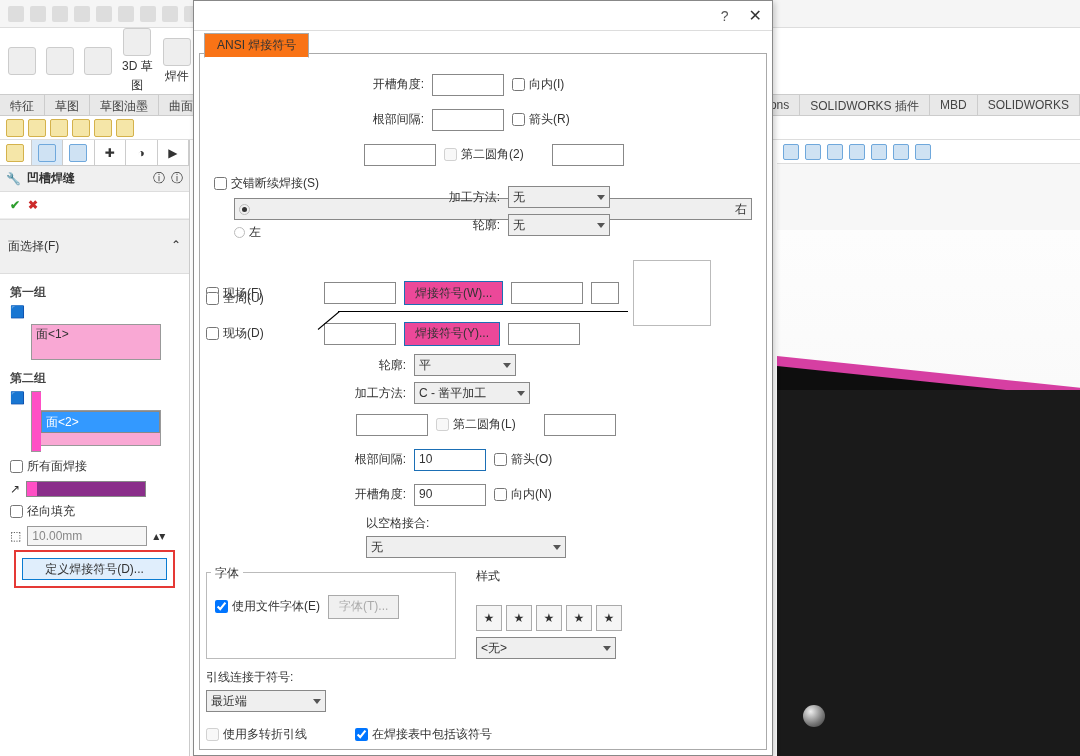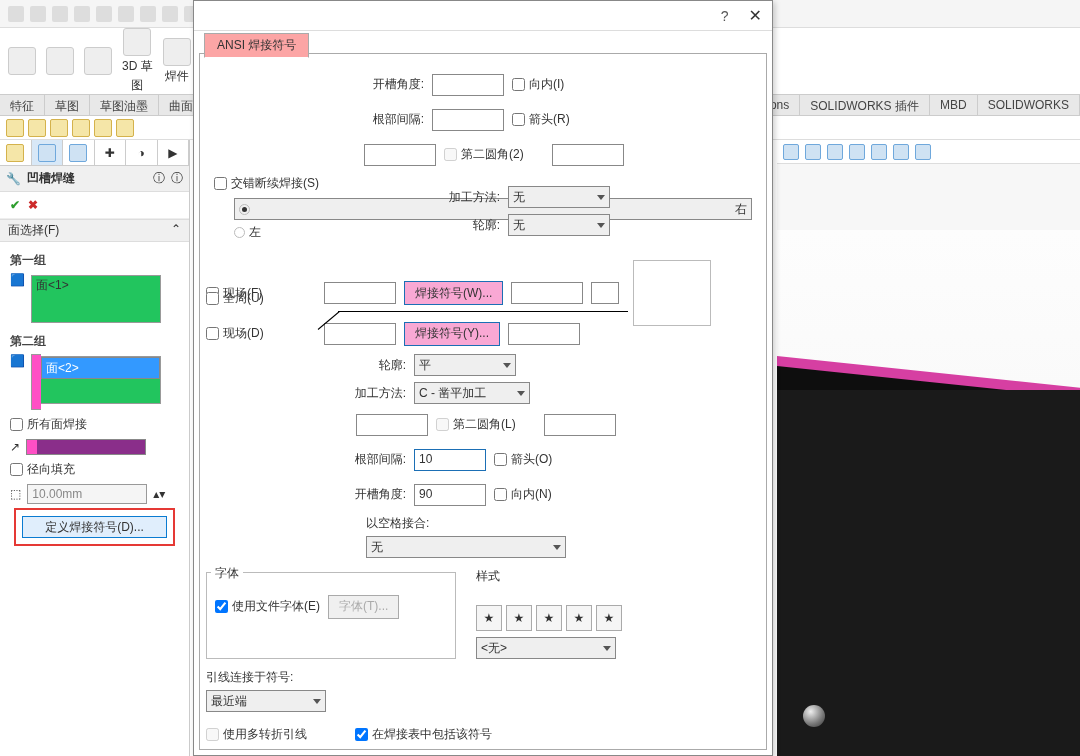--- a/index.html
+++ b/index.html
@@ -18,49 +18,49 @@
 .sico.blue{background:#cfe2f3;border-color:#6fa8dc}
 
 .left-panel{position:absolute;left:0;top:140px;width:190px;bottom:0;border-right:1px solid #ccc;background:#fff}
 .lp-tabs{height:26px;display:flex;border-bottom:1px solid #ccc}
 .lp-tab{flex:1;display:flex;align-items:center;justify-content:center;border-right:1px solid #ccc}
 .lp-title{display:flex;align-items:center;padding:4px 6px;gap:6px;background:#f0f0f0;border-bottom:1px solid #ddd}
 .lp-actions{display:flex;gap:8px;padding:6px 10px;border-bottom:1px solid #eee}
 .lp-actions span{font-weight:bold}
 .check{color:#2e9e2e}
 .xmark{color:#cc2a2a}
-.section-hdr{padding:2px 8px;background:#f0f0f0;border-top:1px solid #ddd;border-bottom:1px solid #ddd;display:flex;justify-content:space-between}
+.section-hdr{padding:18px 8px;background:#f0f0f0;border-top:1px solid #ddd;border-bottom:1px solid #ddd;display:flex;justify-content:space-between}
 .section-body{padding:6px 10px}
 .lbl{padding:4px 0;font-weight:bold;color:#444}
-.listbox{border:1px solid #999;height:48px;width:130px;margin:2px 0 6px 0;background:#22c55e}
+.listbox{border:1px solid #999;height:36px;width:130px;margin:19px 0 6px 0;background:#f9a8d4}
 .listbox .sel{background:#3399ff;color:#fff;padding:8px 4px}
 .listbox .item{padding:1px 4px}
 .cb{display:flex;gap:4px;margin:6px 0}
 .swatch{width:120px;height:16px;border:1px solid #888;display:flex}
 .swatch .c1{flex:0 0 10px;background:#ff4fc5}
 .swatch .c2{flex:1;background:#8a2e8a}
 .numbox{width:120px;height:20px;border:1px solid #999;background:#f5f5f5;padding:0 4px;display:flex;align-items:center;color:#888}
 .red-box{border:2px solid #e53935;padding:6px;margin:4px}
 .btn-define{width:100%;height:22px;border:1px solid #0a7bd1;background:#e0eefc;color:#333;cursor:pointer}
 
 .dialog{position:absolute;left:193px;top:0;width:580px;height:756px;background:#fff;border:1px solid #888;box-shadow:2px 2px 6px rgba(0,0,0,.2);z-index:10}
 .dlg-title{height:30px;display:flex;align-items:center;justify-content:flex-end;padding:0 10px;gap:20px;border-bottom:1px solid #ddd}
 .dlg-title .q{font-size:14px;color:#555}
 .dlg-title .x{font-size:16px}
-.dlg-tab{position:absolute;left:10px;top:32px;border:1px solid #aaa;border-bottom:1px solid #fff;padding:3px 12px;background:#fca5a5;z-index:2}
+.dlg-tab{position:absolute;left:10px;top:32px;border:1px solid #aaa;border-bottom:1px solid #fff;padding:3px 12px;background:#f97316;z-index:2}
 .dlg-body{position:absolute;left:5px;right:5px;top:52px;bottom:5px;border:1px solid #aaa;padding:10px 14px;overflow:hidden}
 .row{display:flex;align-items:center;margin:6px 0;gap:8px}
 .rlabel{width:100px;text-align:right}
 .inp{border:1px solid #888;height:22px;background:#fff}
 .inp.sm{width:72px}
 .sel{border:1px solid #888;height:22px;background:#efefef;padding:0 4px;display:flex;align-items:center;justify-content:space-between;gap:4px}
 .sel.md{width:102px}
 .sel.lg{width:200px}
 .caret{width:0;height:0;border-left:4px solid transparent;border-right:4px solid transparent;border-top:5px solid #555}
-.btn{border:1px solid #1b6fb5;background:#f9a8d4;height:24px;padding:0 10px;display:flex;align-items:center;cursor:pointer}
+.btn{border:1px solid #1b6fb5;background:#ec4899;height:24px;padding:0 10px;display:flex;align-items:center;cursor:pointer}
 .group{border:1px solid #bbb;padding:8px;margin-top:4px}
 .group-title{position:relative;top:-16px;left:-4px;background:#fff;padding:0 4px;display:inline-block}
 .style-btns{display:flex;gap:4px}
 .style-btn{width:26px;height:26px;border:1px solid #aaa;background:#f5f5f5;display:flex;align-items:center;justify-content:center}
 .radio{display:flex;align-items:center;gap:4px;margin:4px 0 4px 20px}
 .radio .dot{width:11px;height:11px;border:1px solid #777;border-radius:50%;display:flex;align-items:center;justify-content:center}
 .radio.sel .dot::after{content:"";width:5px;height:5px;background:#333;border-radius:50%}
 .radio.dis{color:#aaa}
 .radio.dis .dot{border-color:#bbb}
 

